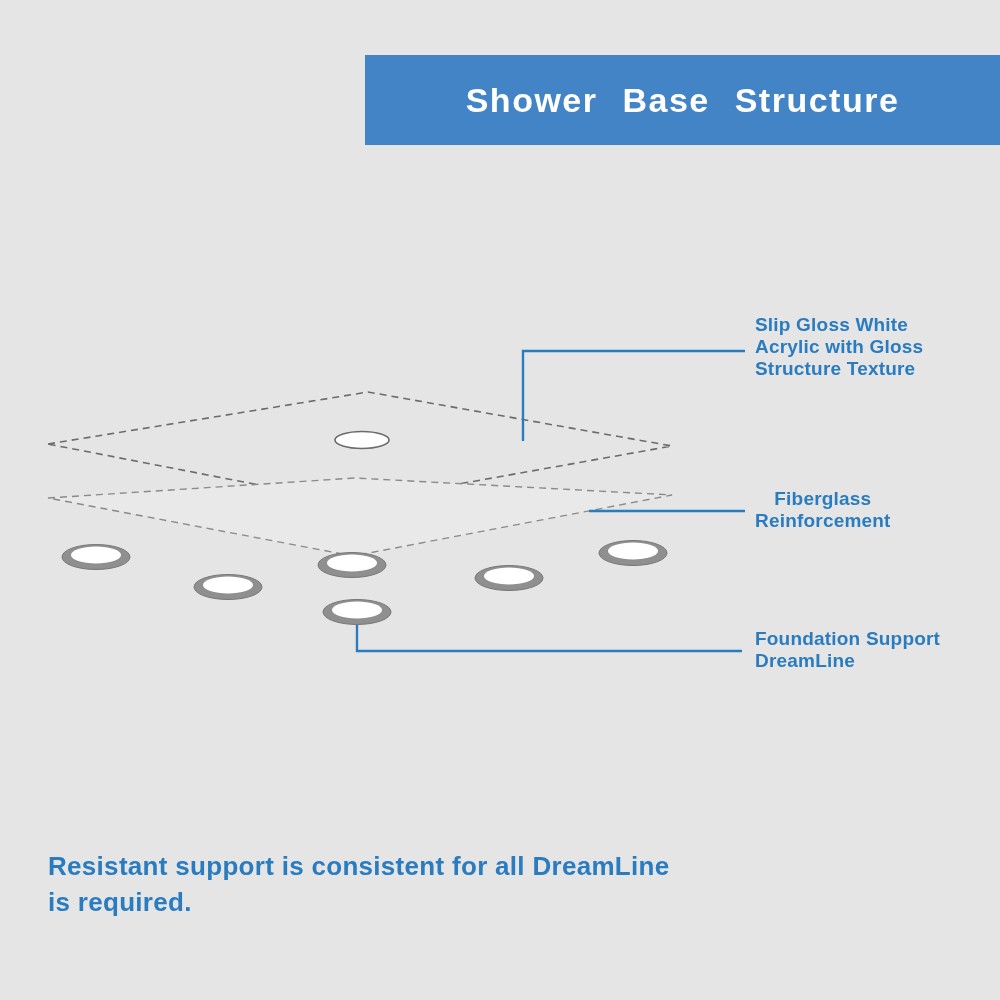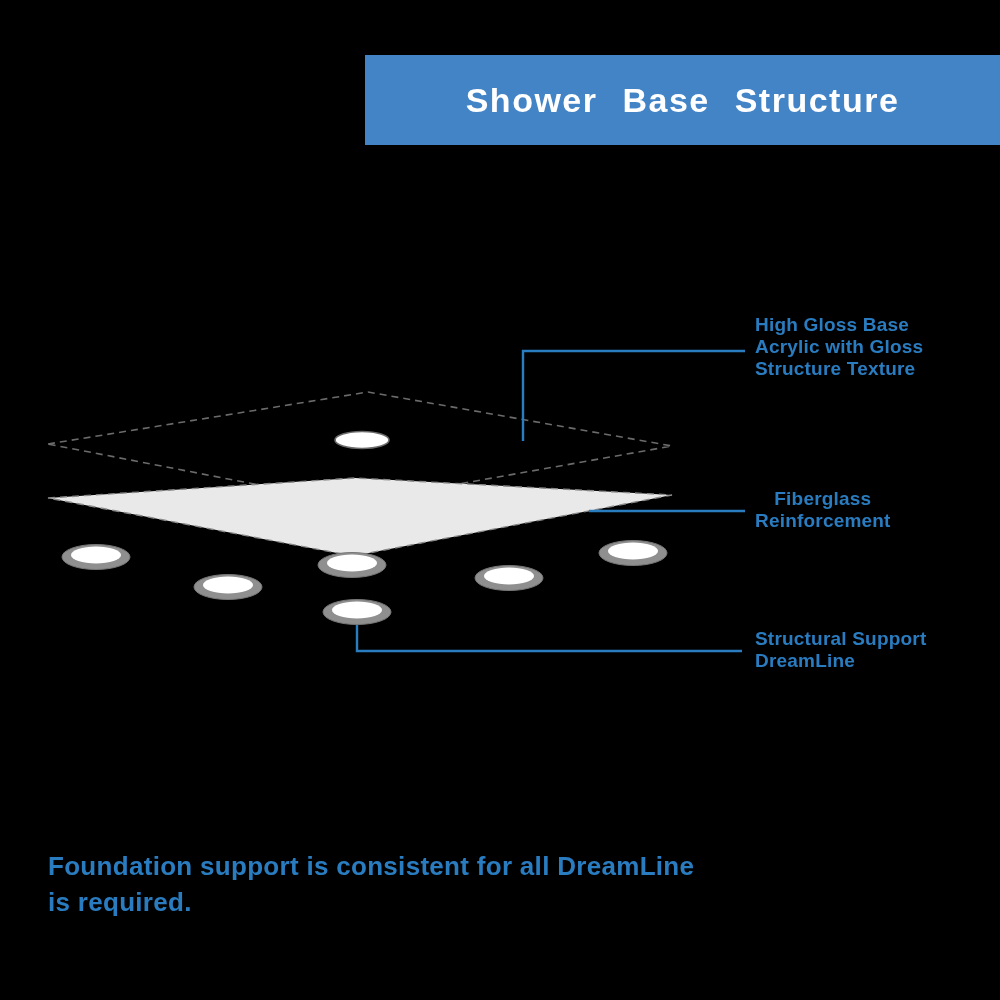--- a/index.html
+++ b/index.html
@@ -5,21 +5,21 @@
   html, body {
     margin: 0;
     padding: 0;
     background: #ffffff;
     font-family: "Liberation Sans", sans-serif;
   }
   .page {
     position: relative;
     width: 1000px;
     height: 1000px;
-    background: #000000;
+    background: #e5e5e5;
     overflow: hidden;
   }
   .banner {
     position: absolute;
     left: 365px;
     top: 55px;
     width: 635px;
     height: 90px;
     background: #4384c6;
     display: flex;
@@ -105,33 +105,33 @@
       <ellipse cx="357" cy="612" rx="34" ry="12.5" fill="#8f8f8f" stroke="#777777" stroke-width="1"></ellipse>
       <ellipse cx="357" cy="610" rx="25" ry="8.5" fill="#ffffff"></ellipse>
     </g>
 
     <polyline points="745,351 523,351 523,441" fill="none" stroke="#2a7cc0" stroke-width="2.4"></polyline>
     <line x1="745" y1="511" x2="589" y2="511" stroke="#2a7cc0" stroke-width="2.4"></line>
     <polyline points="357,625 357,651 742,651" fill="none" stroke="#2a7cc0" stroke-width="2.4"></polyline>
   </svg>
 
   <div class="label label-acrylic">
-    <div>High Gloss Base</div>
+    <div>Slip Gloss White</div>
     <div>Acrylic with Gloss</div>
     <div>Structure Texture</div>
   </div>
 
   <div class="label label-fiberglass">
     <div>Fiberglass</div>
     <div>Reinforcement</div>
   </div>
 
   <div class="label label-foundation">
-    <div>Structural Support</div>
+    <div>Foundation Support</div>
     <div>DreamLine</div>
   </div>
 
   <div class="footer">
-    <div>Foundation support is consistent for all DreamLine</div>
+    <div>Resistant support is consistent for all DreamLine</div>
     <div>is required.</div>
   </div>
 
 </div>
 
 </body></html>

